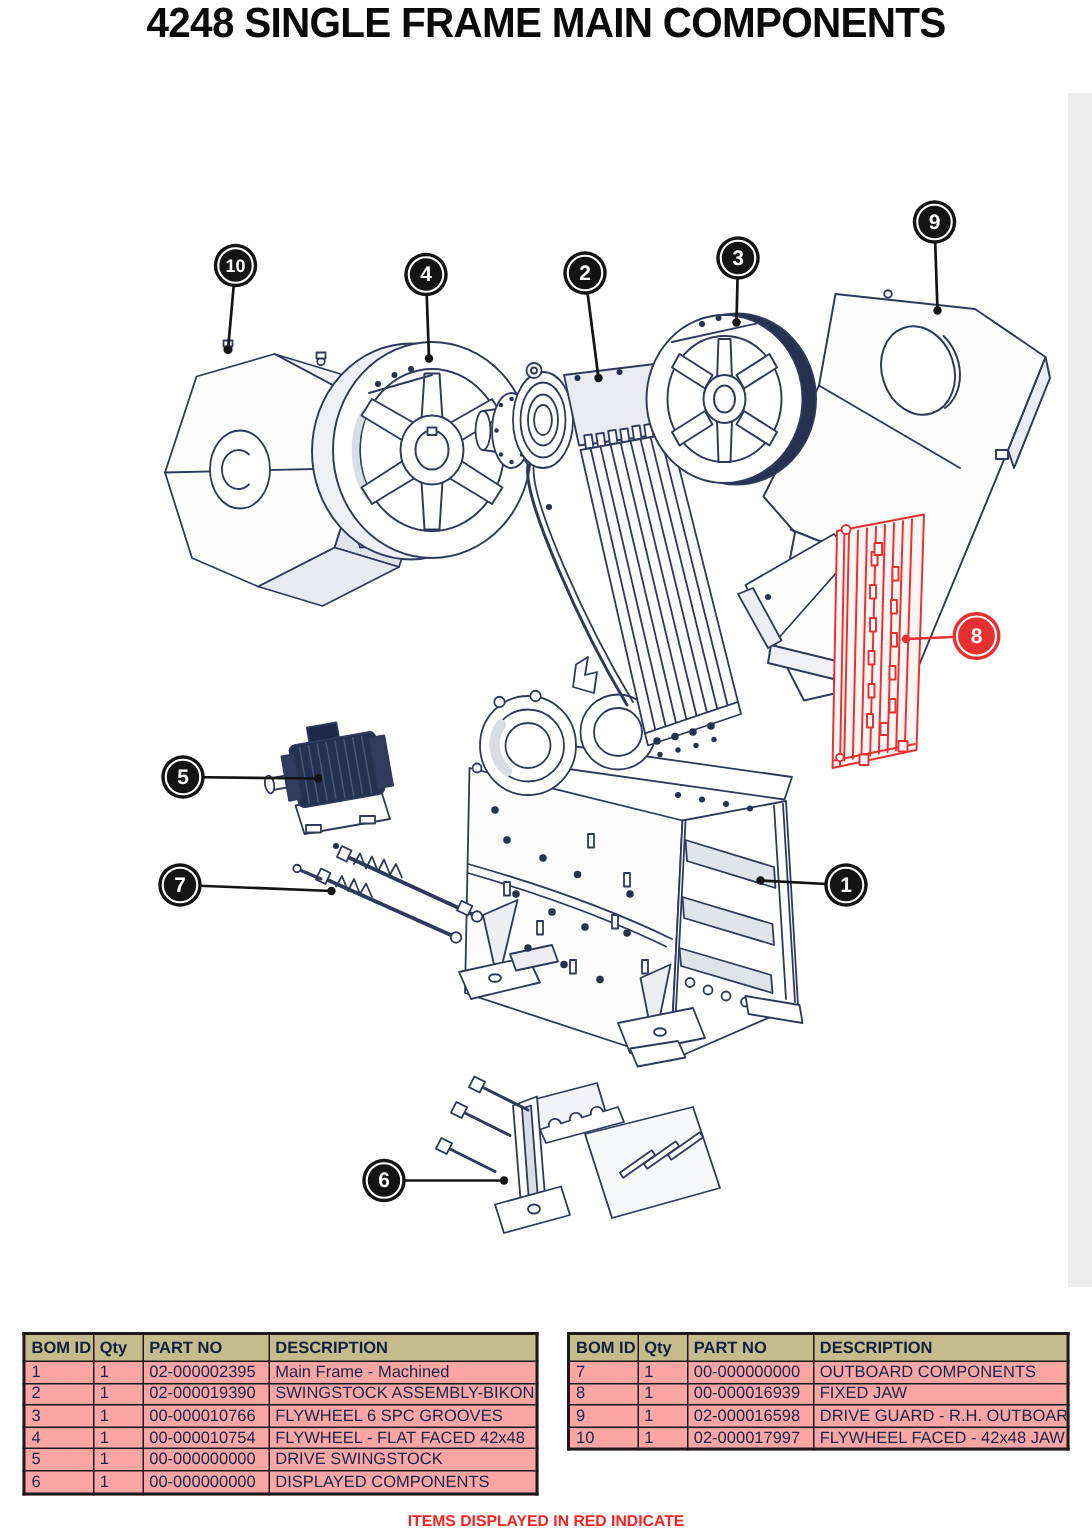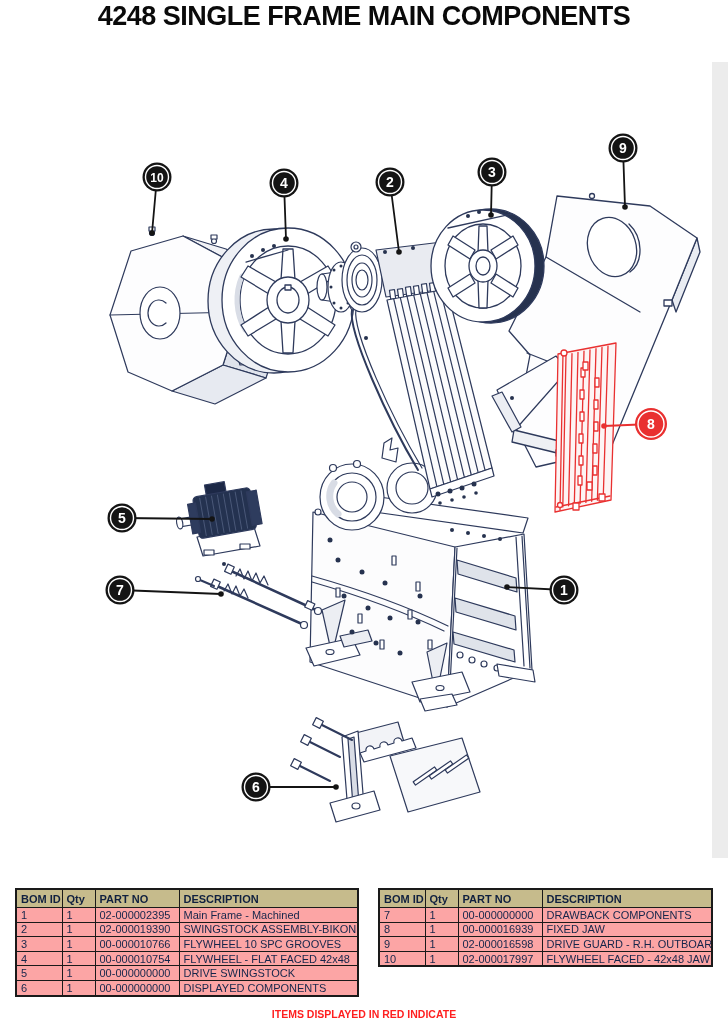--- a/index.html
+++ b/index.html
@@ -444,21 +444,21 @@
         <tr>
           <td>2</td>
           <td>1</td>
           <td>02-000019390</td>
           <td>SWINGSTOCK ASSEMBLY-BIKON</td>
         </tr>
         <tr>
           <td>3</td>
           <td>1</td>
           <td>00-000010766</td>
-          <td>FLYWHEEL 10 SPC GROOVES</td>
+          <td>FLYWHEEL 6 SPC GROOVES</td>
         </tr>
         <tr>
           <td>4</td>
           <td>1</td>
           <td>00-000010754</td>
           <td>FLYWHEEL - FLAT FACED 42x48</td>
         </tr>
         <tr>
           <td>5</td>
           <td>1</td>
@@ -487,21 +487,21 @@
           <th>Qty</th>
           <th>PART NO</th>
           <th>DESCRIPTION</th>
         </tr>
       </thead>
     <tbody>
         <tr>
           <td>7</td>
           <td>1</td>
           <td>00-000000000</td>
-          <td>DRAWBACK COMPONENTS</td>
+          <td>OUTBOARD COMPONENTS</td>
         </tr>
         <tr>
           <td>8</td>
           <td>1</td>
           <td>00-000016939</td>
           <td>FIXED JAW</td>
         </tr>
         <tr>
           <td>9</td>
           <td>1</td>

